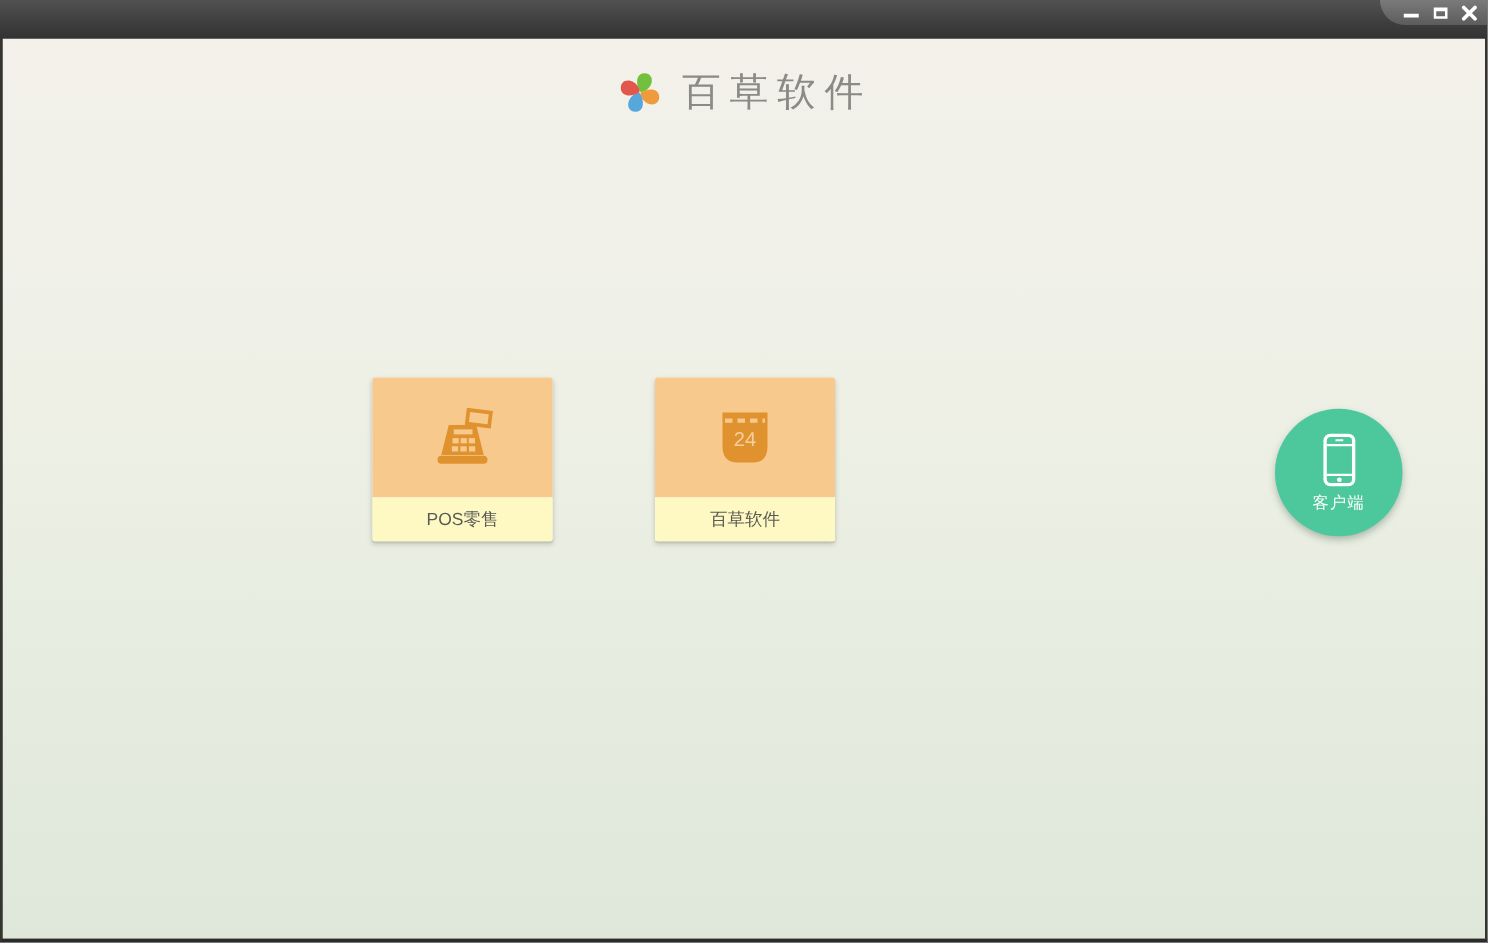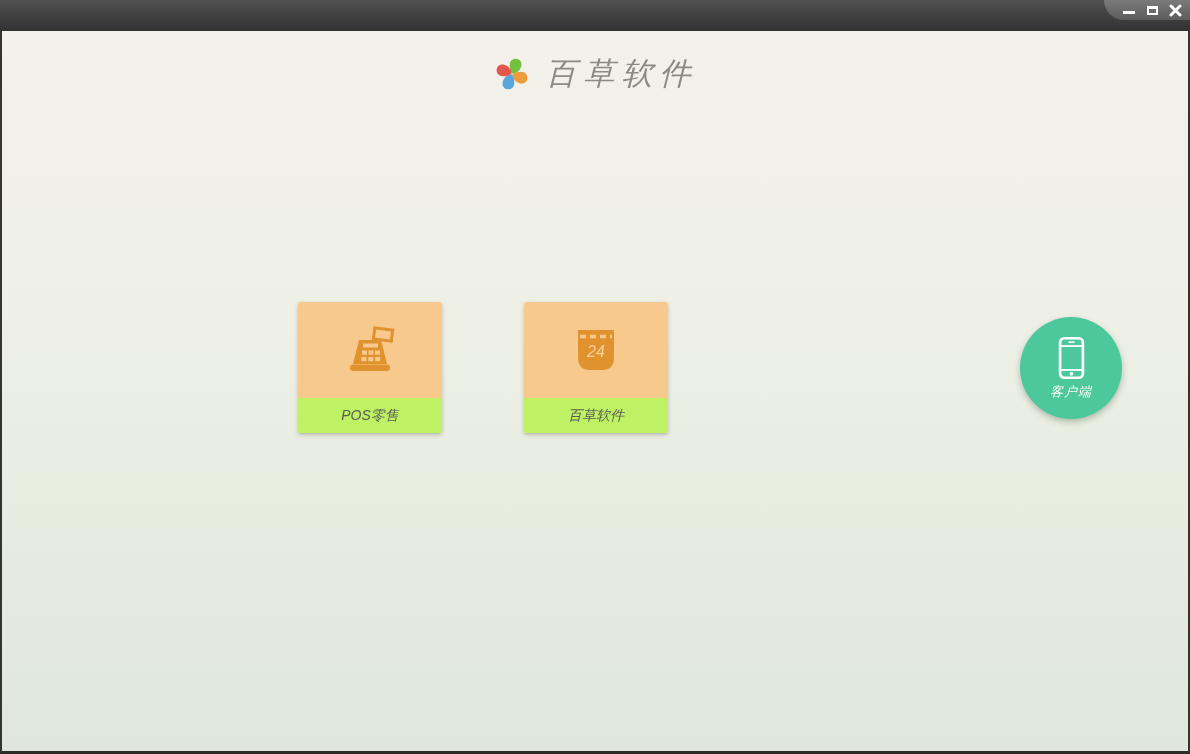--- a/index.html
+++ b/index.html
@@ -12,38 +12,38 @@
     background:linear-gradient(180deg,#7a7a7a,#5c5c5c);
     border-bottom-left-radius:20px;}
   .win-controls{position:absolute;top:2px;right:8px;height:16px;display:flex;align-items:center;gap:9px;}
   .win-btn{width:14px;height:14px;display:flex;align-items:center;justify-content:center;cursor:pointer;}
   .glyph-min{width:12px;height:3px;background:#fff;margin-top:4px;}
   .glyph-max{width:11px;height:9px;border:2px solid #fff;border-top-width:3px;box-sizing:border-box;}
 
   
   .content{position:absolute;top:31px;left:0;right:0;bottom:0;
     border-left:2px solid #35352f;border-right:2px solid #35352f;border-bottom:3px solid #2c2c28;
-    background:linear-gradient(180deg,#f3f1ea 0%,#eef0e6 40%,#e6ecdf 70%,#dfe7db 100%);font-style:italic;}
+    background:linear-gradient(180deg,#f3f1ea 0%,#eef0e6 40%,#e6ecdf 70%,#dfe7db 100%);}
 
   .brand{position:absolute;top:22px;left:0;width:100%;display:flex;align-items:center;justify-content:center;gap:15px;}
   .brand-name{font-family:"DejaVu Serif",serif;font-size:31px;color:#8b8b85;letter-spacing:7px;}
 
   
   .cards{position:absolute;left:296px;top:271px;display:flex;gap:82px;}
   .card{width:144px;height:131px;background:#fff;border-radius:2px;cursor:pointer;
     box-shadow:0 1px 1px rgba(0,0,0,0.06),0 2px 4px rgba(110,110,95,0.35);
     display:flex;flex-direction:column;}
   .card-ico{height:96px;display:flex;align-items:center;justify-content:center;border-radius:2px 2px 0 0;}
   .card-ico.orange{background:#f8c98d;}
   .card-ico.green{background:#b2e38c;}
   .card-label{height:35px;display:flex;align-items:center;justify-content:center;
-    font-size:14px;color:#5a5a55;background:#bef264;border-radius:0 0 2px 2px;}
+    font-size:14px;color:#5a5a55;background:#fef9c3;border-radius:0 0 2px 2px;}
 
   
-  .client{position:absolute;left:1018px;top:286px;width:102px;height:102px;border-radius:50%;
+  .client{position:absolute;left:1018px;top:296px;width:102px;height:102px;border-radius:50%;
     background:#4cc89c;cursor:pointer;display:flex;flex-direction:column;align-items:center;justify-content:center;
     box-shadow:0 3px 6px rgba(100,125,105,0.45);}
   .client-label{color:#fff;font-size:13px;margin-top:3px;letter-spacing:1px;}
 </style>
 </head>
 <body>
 
 <div class="window">
 
   <div class="titlebar">

